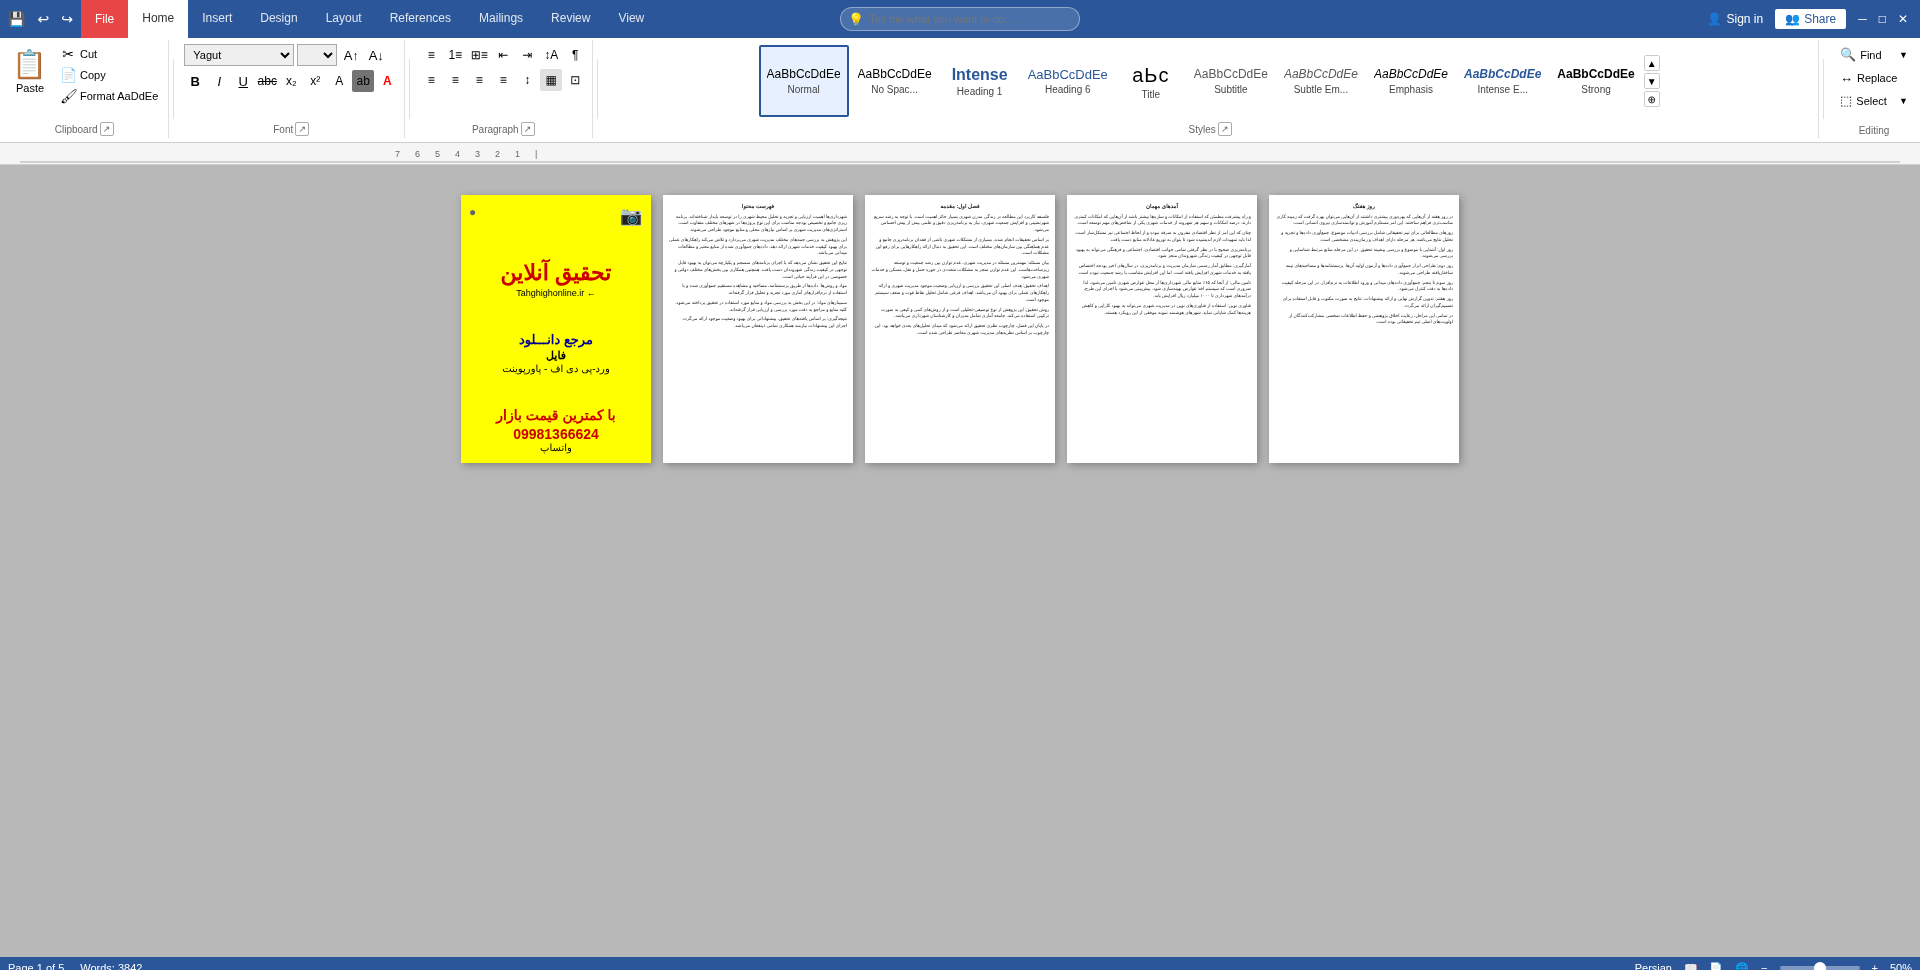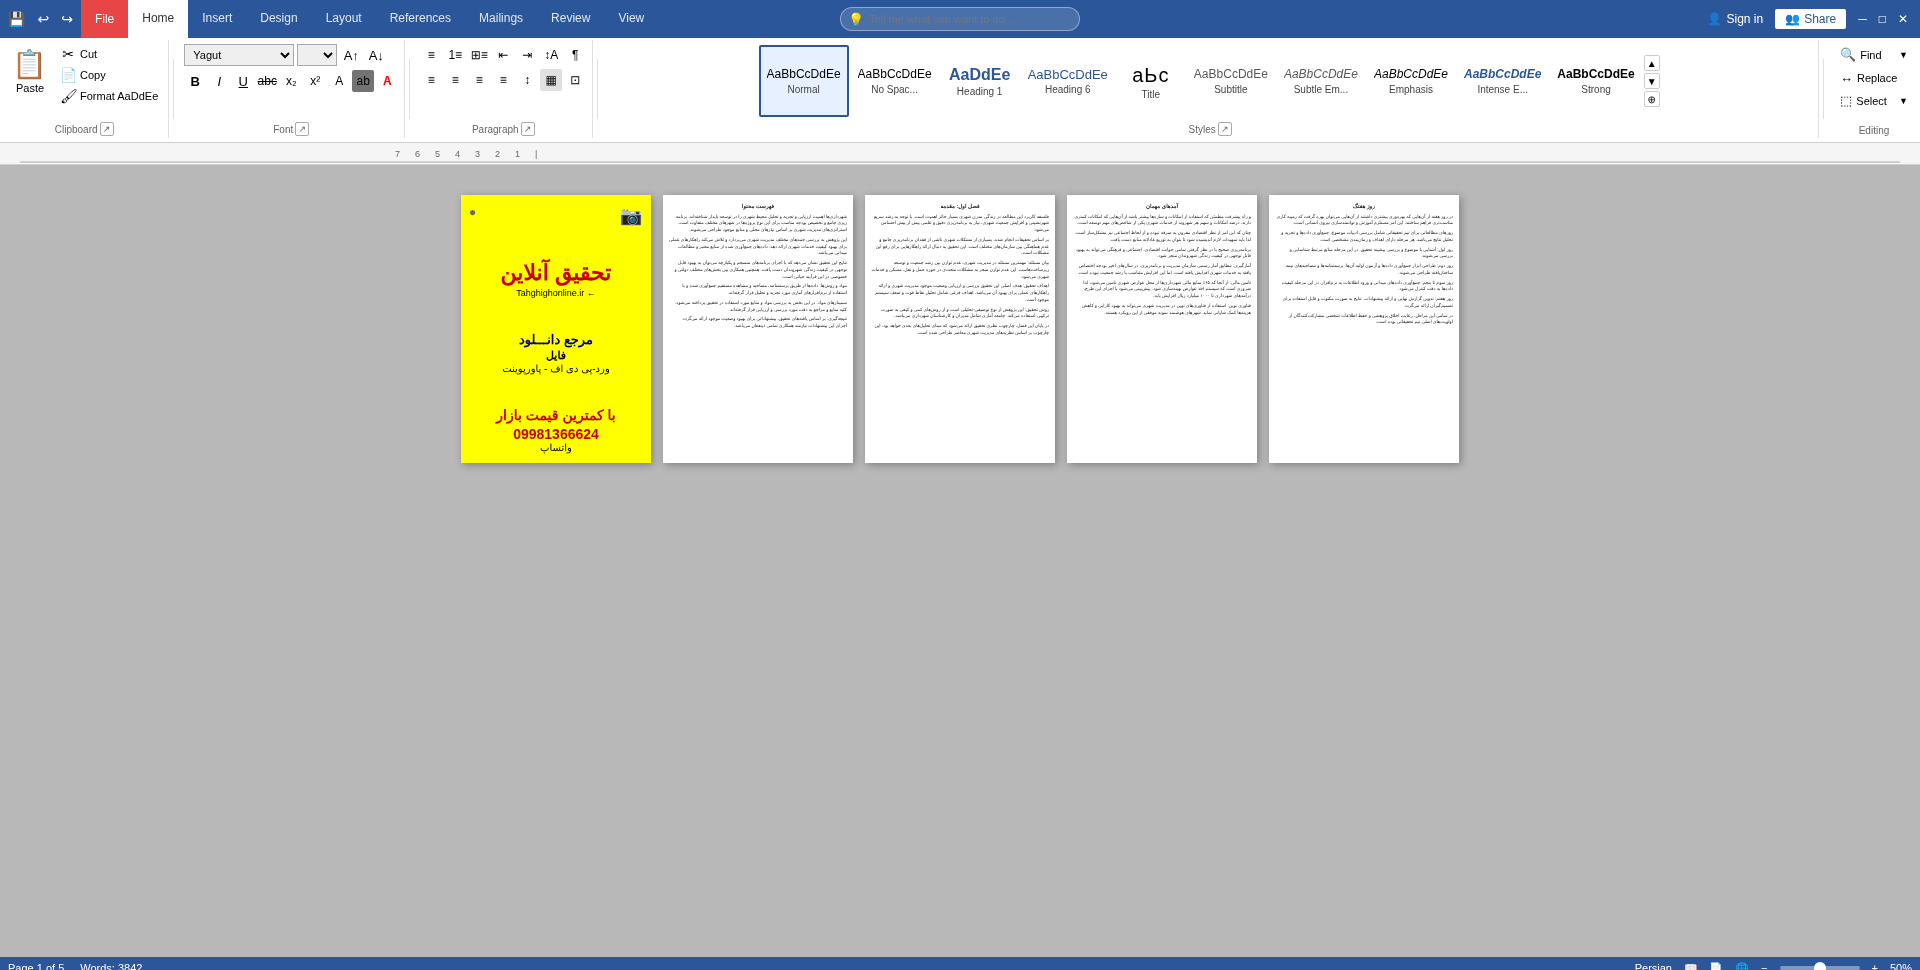--- a/index.html
+++ b/index.html
@@ -327,21 +327,21 @@
 
           <div class="style-item active" style="min-width:78px;">
             <div class="style-preview" style="font-size:12px;">AaBbCcDdEe</div>
             <div class="style-name">Normal</div>
           </div>
           <div class="style-item" style="min-width:78px;">
             <div class="style-preview" style="font-size:12px;">AaBbCcDdEe</div>
             <div class="style-name">No Spac...</div>
           </div>
           <div class="style-item" style="min-width:78px;">
-            <div class="style-preview" style="font-size:16px;color:#2b579a;font-weight:bold;">AaDdEe</div>
+            <div class="style-preview" style="font-size:16px;color:#2b579a;font-weight:bold;">Intense</div>
             <div class="style-name">Heading 1</div>
           </div>
           <div class="style-item" style="min-width:78px;">
             <div class="style-preview" style="font-size:13px;color:#2b579a;">AaBbCcDdEe</div>
             <div class="style-name">Heading 6</div>
           </div>
           <div class="style-item" style="min-width:68px;">
             <div class="style-preview" style="font-size:20px;letter-spacing:1px;">aЬc</div>
             <div class="style-name">Title</div>
           </div>

